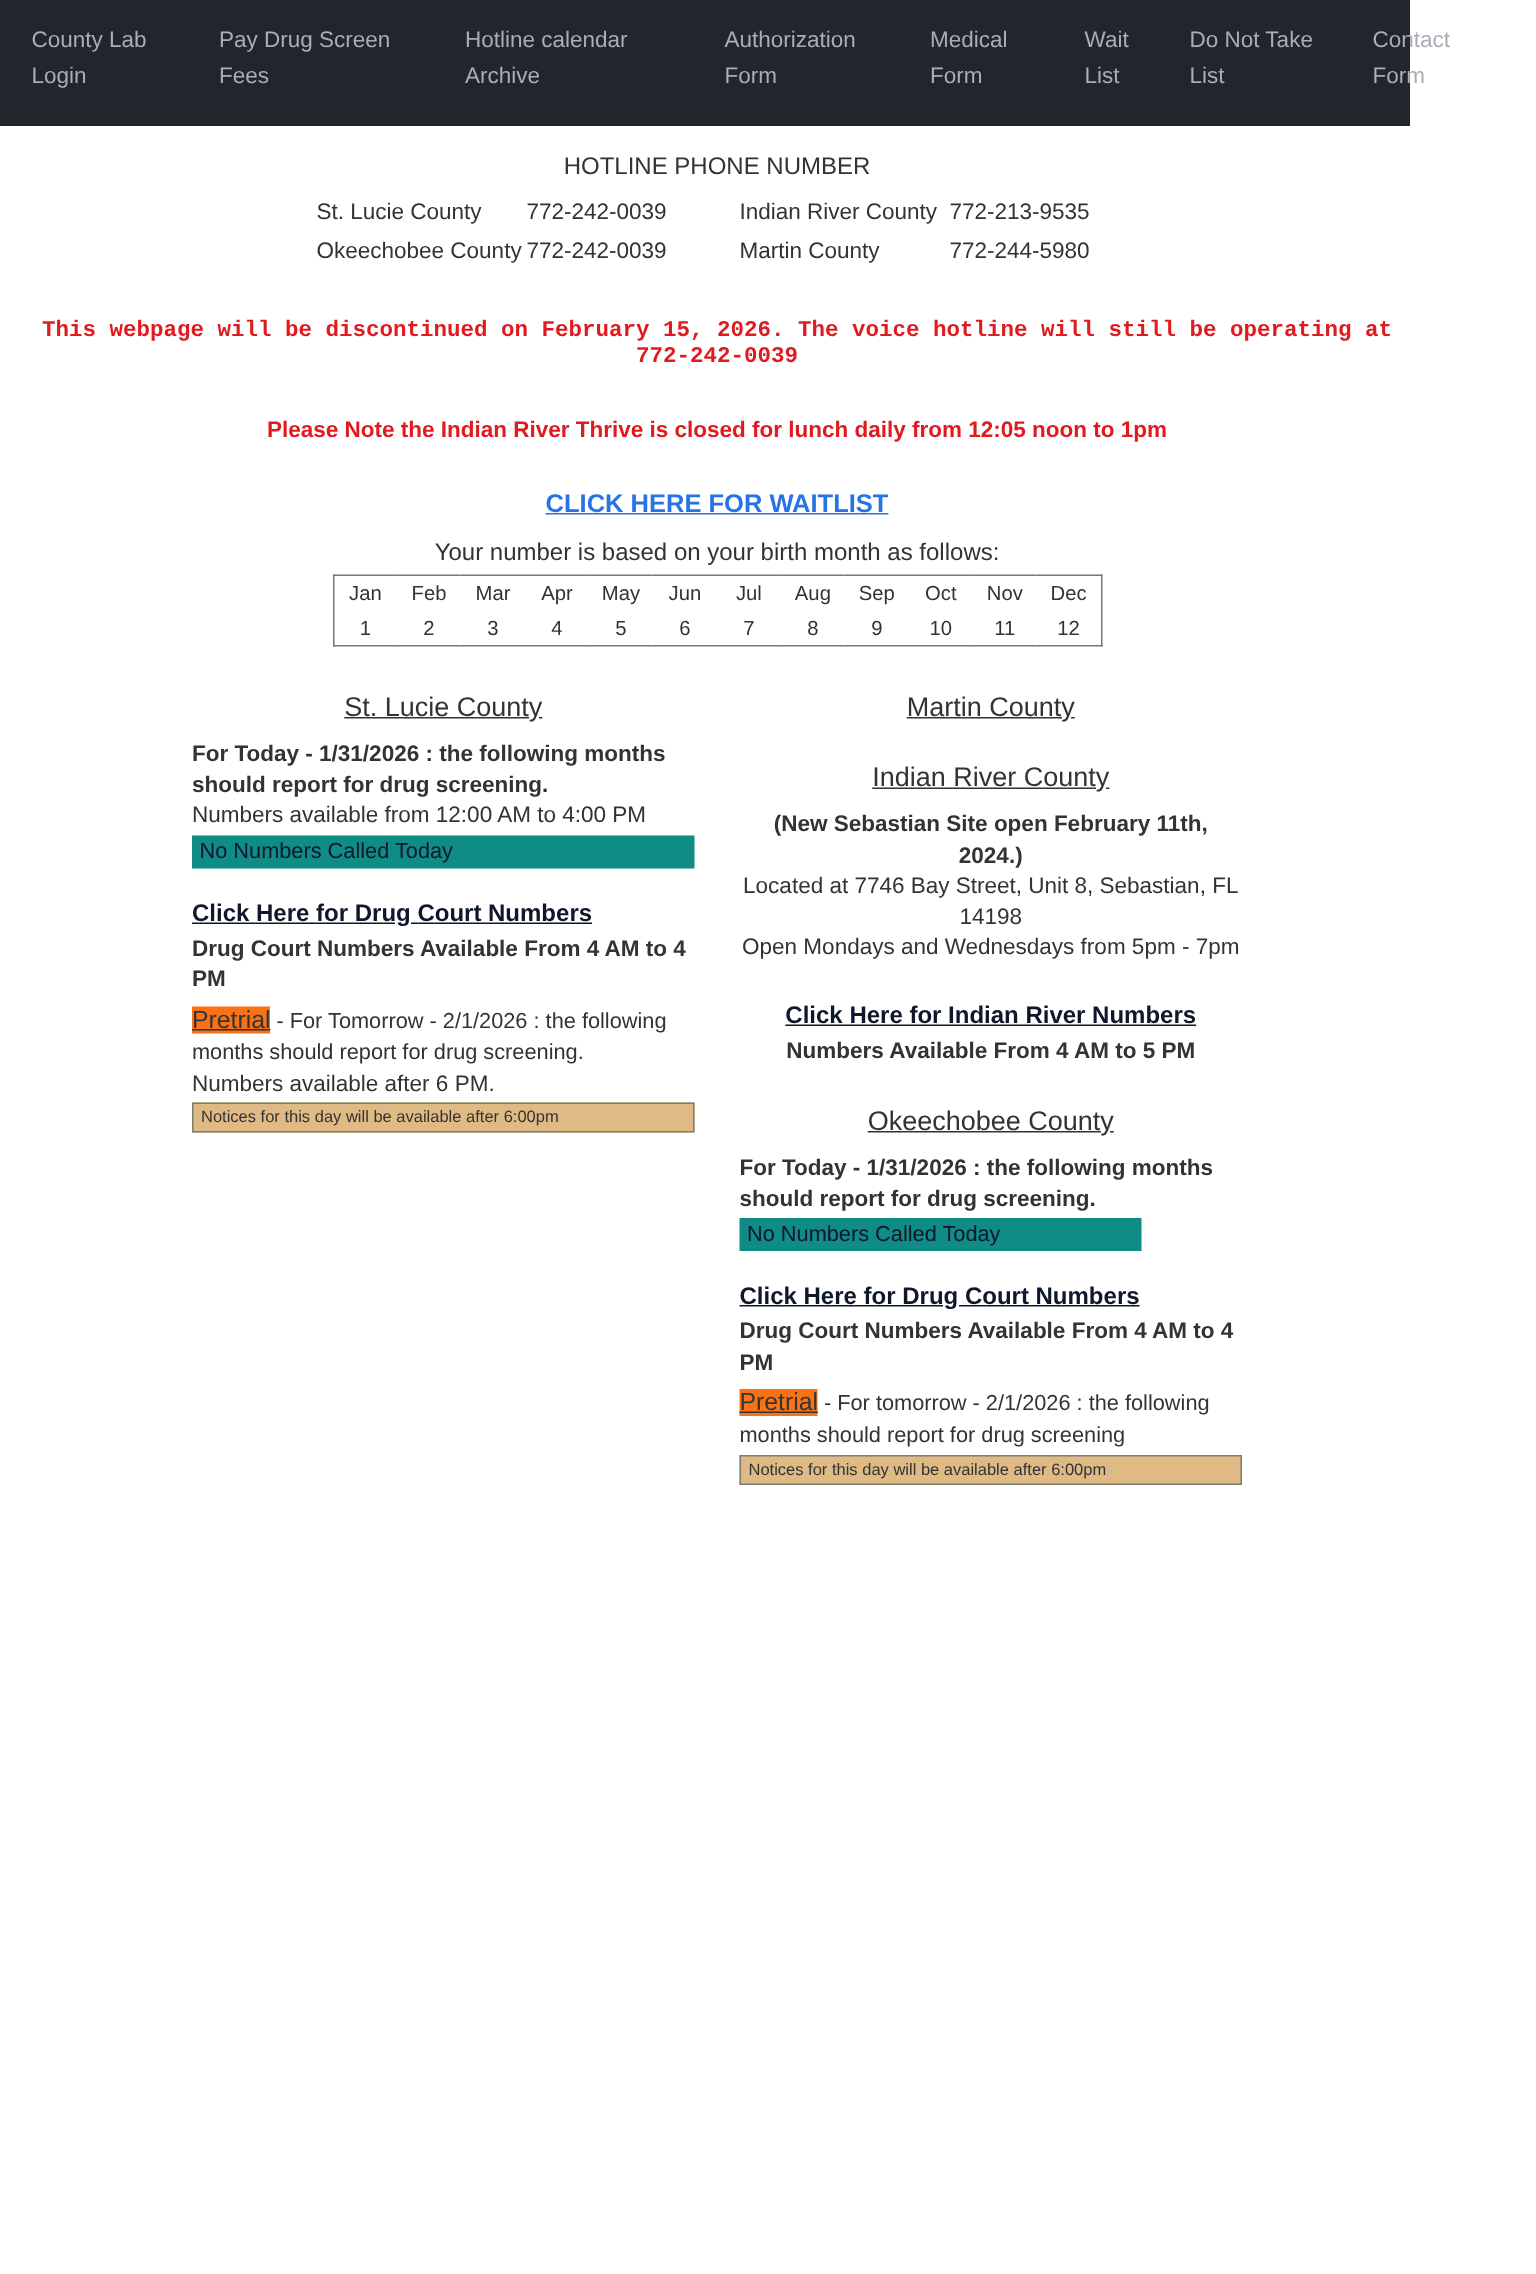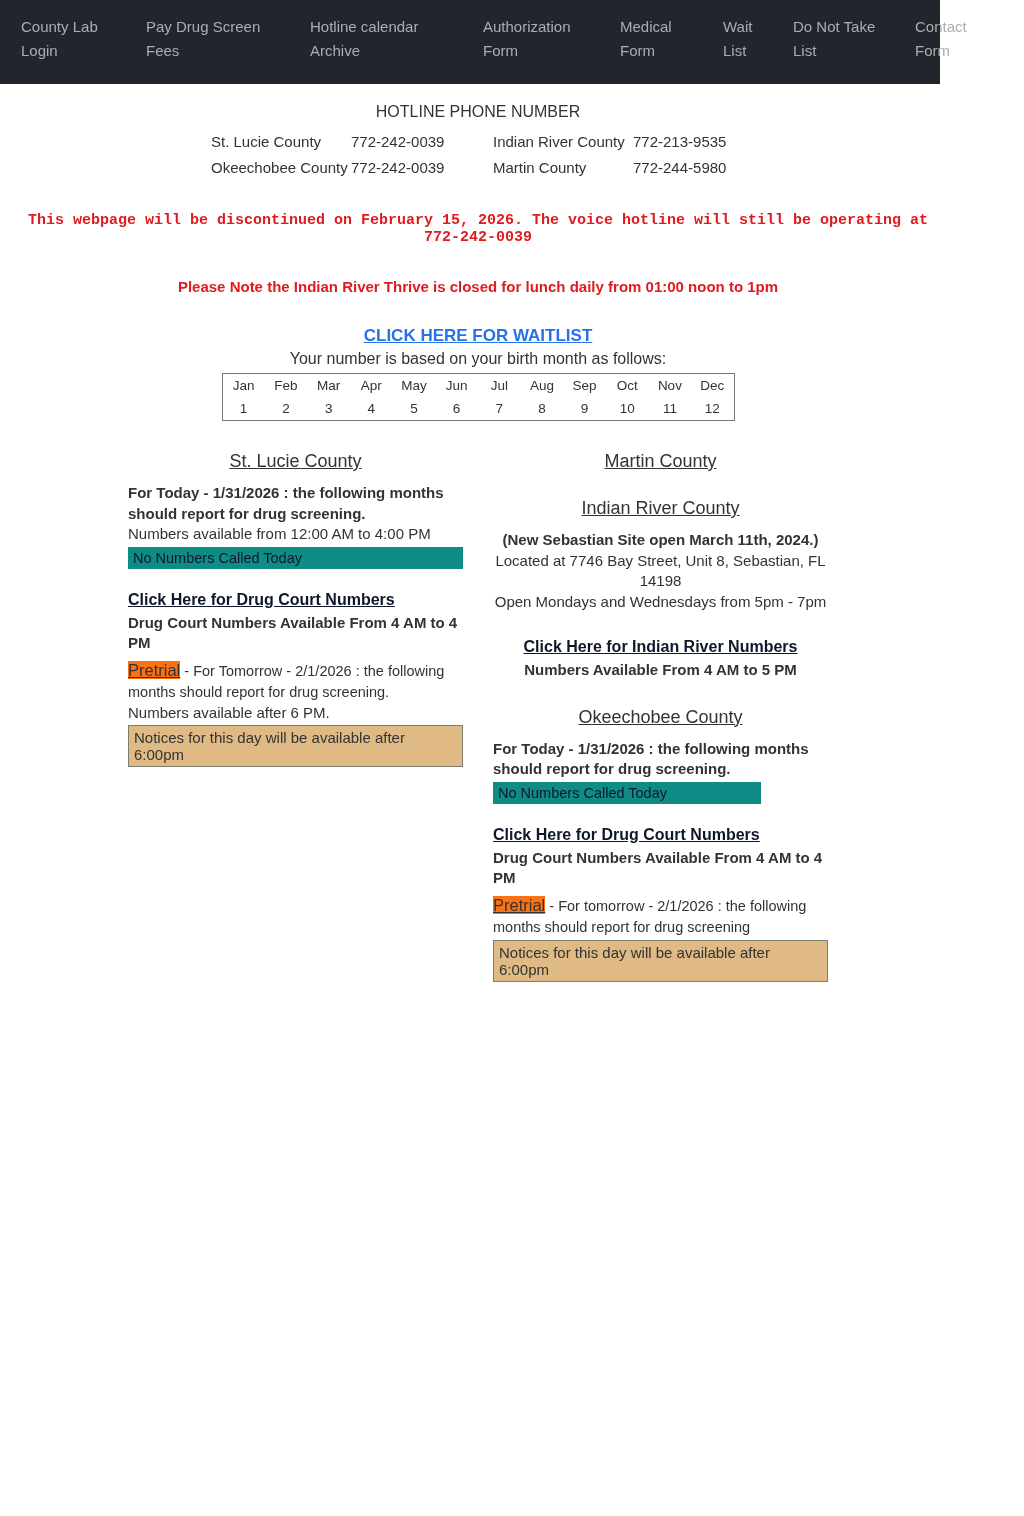--- a/index.html
+++ b/index.html
@@ -76,21 +76,21 @@
   a.big-link {
     color: #2673e6;
     font-weight: bold;
     font-size: 17px;
     text-decoration: underline;
     cursor: pointer;
   }
   .birth-caption {
     text-align: center;
     font-size: 16px;
-    margin-top: 4px;
+    margin-top: 14px;
     color: #333;
   }
   table.months {
     width: 513px;
     margin: 5px auto 0 auto;
     border: 1px solid #777;
     border-collapse: collapse;
   }
   table.months td {
     width: 8.333%;
@@ -124,21 +124,21 @@
     color: #0f172a;
     font-size: 14.5px;
     padding: 3px 5px;
     margin-top: 2px;
   }
   .banner-teal.narrow { width: 268px; }
   .banner-tan {
     background: #e0ba85;
     border: 1px solid #7d7d6e;
     color: #333;
-    font-size: 15px;
+    font-size: 11px;
     padding: 3px 5px;
     margin-top: 2px;
   }
   .gap22 { margin-top: 22px; }
   .gap26 { margin-top: 26px; }
   a.mid-link {
     color: #0f172a;
     font-weight: bold;
     font-size: 16px;
     text-decoration: underline;
@@ -197,21 +197,21 @@
       <tr>
         <td class="c1">Okeechobee County</td>
         <td class="c2">772-242-0039</td>
         <td class="c3">Martin County</td>
         <td class="c4">772-244-5980</td>
       </tr>
     </tbody>
       </table>
 
     <div class="notice-red notice-1">This webpage will be discontinued on February 15, 2026. The voice hotline will still be operating at 772-242-0039</div>
-    <div class="notice-red notice-2">Please Note the Indian River Thrive is closed for lunch daily from 01:00 noon to 1pm</div>
+    <div class="notice-red notice-2">Please Note the Indian River Thrive is closed for lunch daily from 12:05 noon to 1pm</div>
 
     <div class="waitlist-link-wrap">
       <a class="big-link">CLICK HERE FOR WAITLIST</a>
     </div>
     <div class="birth-caption">Your number is based on your birth month as follows:</div>
     <table class="months">
       <tbody>
           <tr>
         <td>Jan</td>
         <td>Feb</td>
@@ -260,21 +260,21 @@
         <div class="banner-tan">Notices for this day will be available after 6:00pm</div>
       </div>
 
       <div class="col">
         <div>
           <div class="county-title">Martin County</div>
         </div>
 
         <div class="gap26">
           <div class="county-title">Indian River County</div>
-          <p class="t15 b centered">(New Sebastian Site open March 11th, 2024.)</p>
+          <p class="t15 b centered">(New Sebastian Site open February 11th, 2024.)</p>
           <p class="t15 centered">Located at 7746 Bay Street, Unit 8, Sebastian, FL 14198</p>
           <p class="t15 centered">Open Mondays and Wednesdays from 5pm - 7pm</p>
           <div class="gap26 centered">
             <a class="mid-link">Click Here for Indian River Numbers</a>
           </div>
           <p class="t15 b centered" style="margin-top:4px;">Numbers Available From 4 AM to 5 PM</p>
         </div>
 
         <div class="gap26">
           <div class="county-title">Okeechobee County</div>

